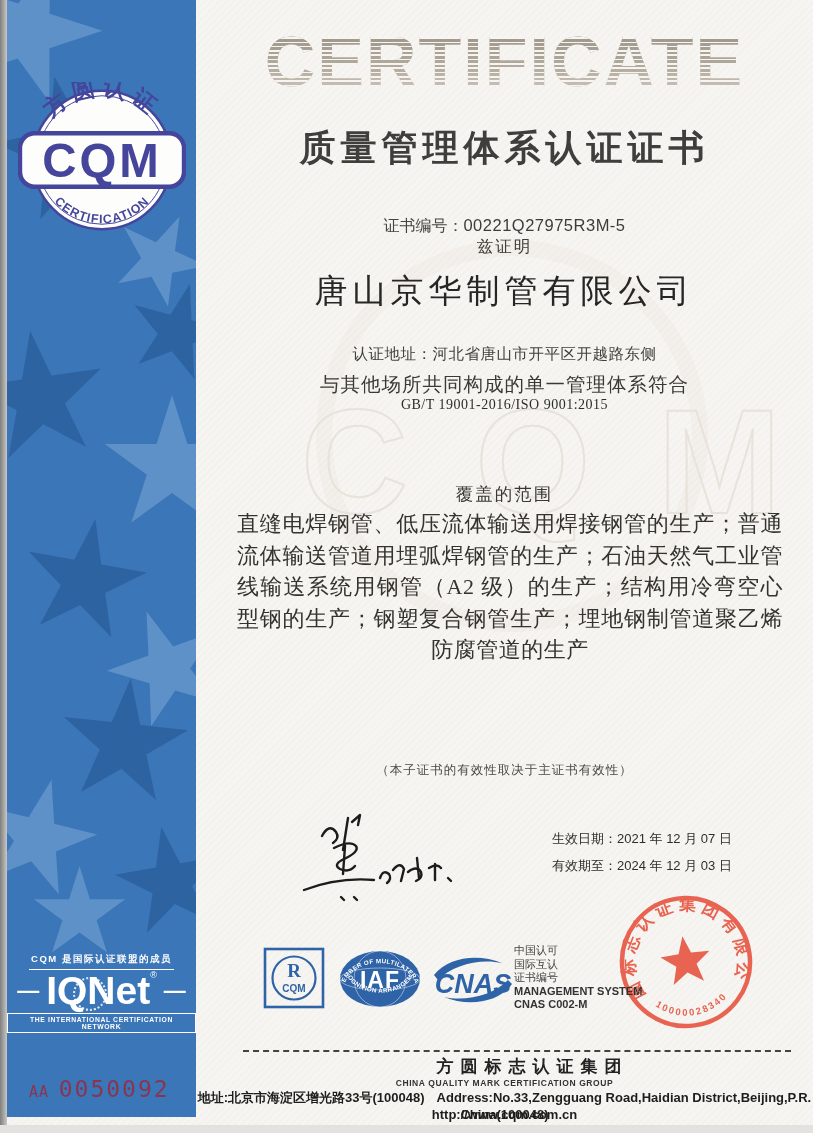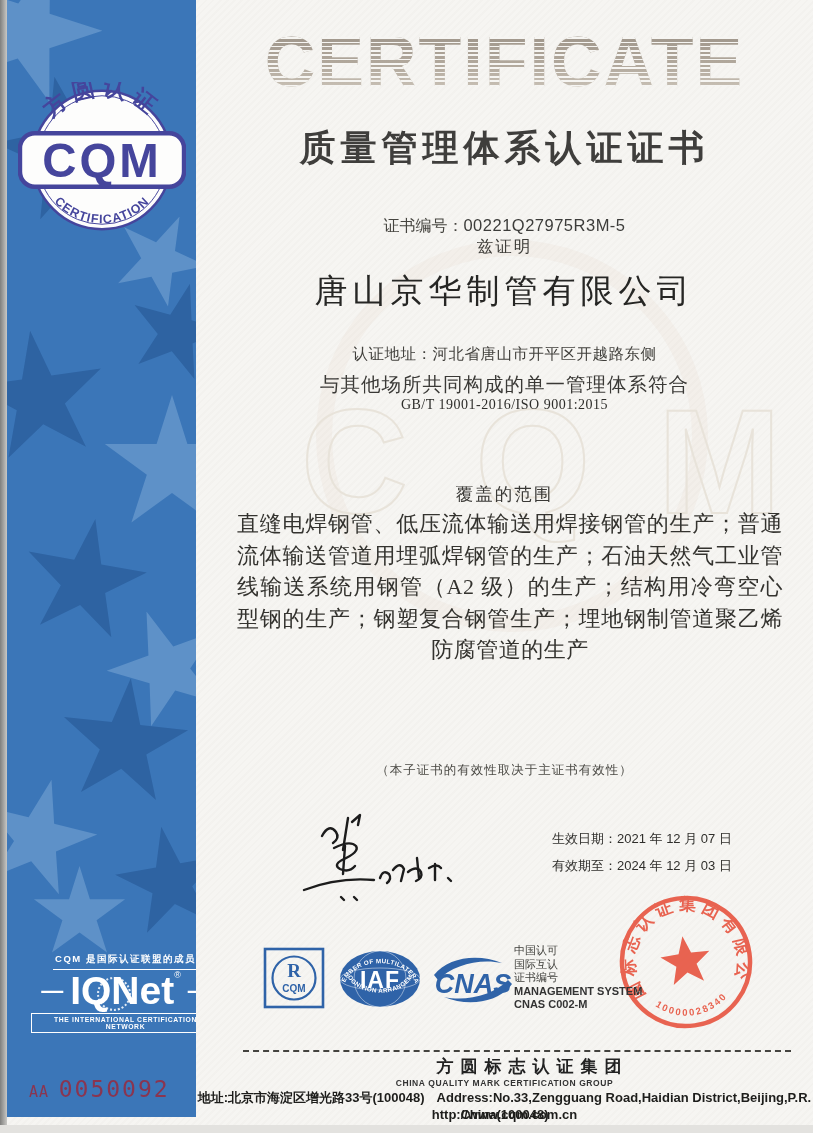--- a/index.html
+++ b/index.html
@@ -17,21 +17,21 @@
   
   .sidebar{position:absolute;left:7px;top:0;width:189px;height:1117px;background:#3b76b8;overflow:hidden;}
   .star{position:absolute;
     clip-path:polygon(50% 0%,61% 35%,98% 35%,68% 57%,79% 91%,50% 70%,21% 91%,32% 57%,2% 35%,39% 35%);}
   .star.dark{background:#2e63a2;}
   .star.light{background:#5e91c8;}
 
   .cqm-logo{position:absolute;left:11px;top:82px;width:168px;height:156px;}
 
   .iqnet{position:absolute;left:0;top:948px;width:189px;text-align:center;color:#fff;
-    font-family:"Liberation Sans", sans-serif;padding-left:24px;}
+    font-family:"Liberation Sans", sans-serif;}
   .iqnet-member{display:inline-block;font-size:9.5px;letter-spacing:1.5px;font-weight:600;
     border-bottom:1px solid #fff;padding:0 2px 3px;}
   .iqnet-main{display:flex;align-items:center;justify-content:center;gap:7px;margin-top:1px;}
   .iqnet-dash{font-size:22px;font-weight:700;}
   .iqnet-name{position:relative;font-size:39px;font-weight:800;letter-spacing:0;line-height:1;}
   .q-ring{position:absolute;left:27px;top:6px;width:30px;height:30px;border:2px dotted #fff;
     border-radius:50%;opacity:.85;}
   .iqnet-reg{font-size:9px;vertical-align:top;font-weight:400;}
   .iqnet-tagline{display:inline-block;margin-top:3px;border:1px solid #fff;background:#3b76b8;
     font-size:6.8px;letter-spacing:.6px;padding:2px 4px;font-weight:600;}

